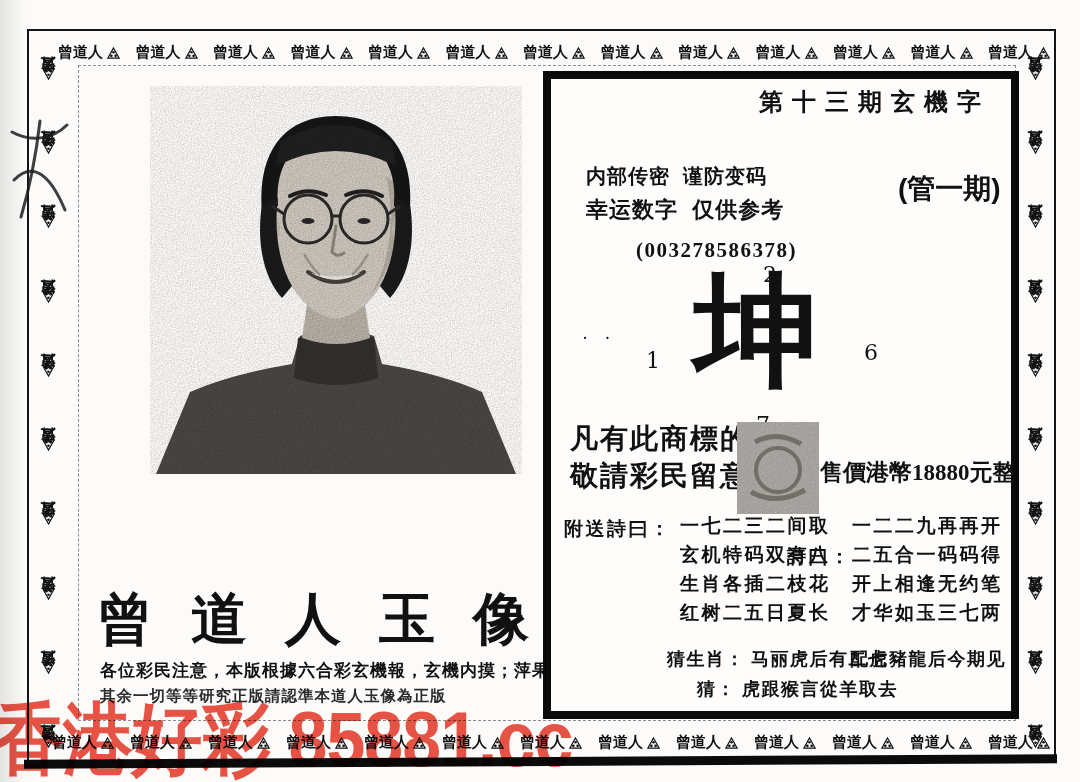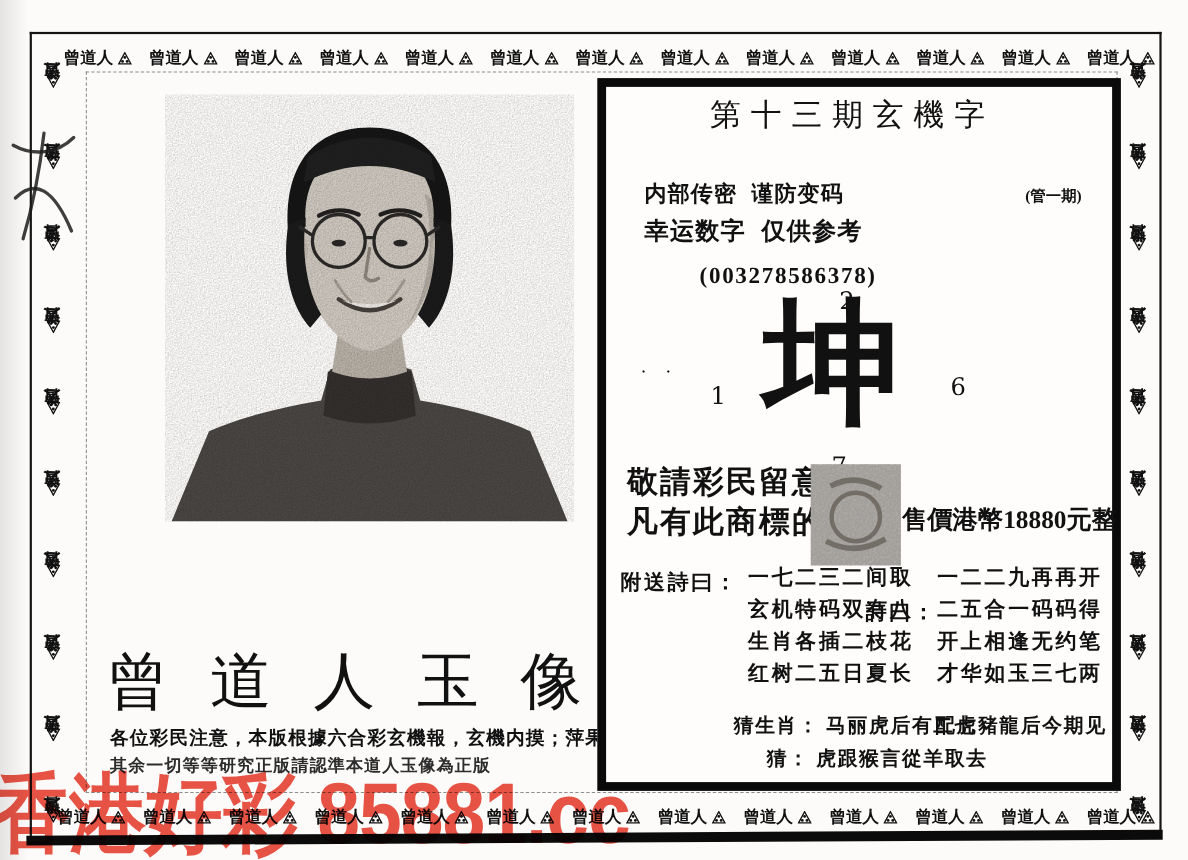--- a/index.html
+++ b/index.html
@@ -29,35 +29,35 @@
   .strip-left .b-unit{transform:rotate(180deg);}
   .b-ico{display:inline-flex;line-height:0;}
 
   
   .dashed-frame{left:78px;top:65px;width:936px;height:654px;border:1px dashed #8d8d8d;z-index:1;}
 
   
   .portrait{left:150px;top:86px;width:372px;height:388px;z-index:2;}
 
   
-  .big-caption{left:97px;top:582px;width:450px;font-size:56px;font-weight:normal;
+  .big-caption{left:97px;top:582px;width:450px;font-size:56px;font-weight:bold;
     letter-spacing:38px;white-space:nowrap;z-index:2;font-family:"Liberation Serif",serif;}
   .note1{left:100px;top:659px;font-size:17px;font-weight:bold;letter-spacing:1px;white-space:nowrap;z-index:2;}
   .note2{left:100px;top:686px;font-size:15.5px;font-weight:bold;letter-spacing:1px;color:#2c2c2c;white-space:nowrap;z-index:2;}
 
   
   .main-box{left:543px;top:71px;width:460px;height:632px;border:8px solid #0a0a0a;background:#fffdfb;z-index:10;}
 
-  .box-title{left:560px;top:86px;width:430px;text-align:center;font-size:28px;font-weight:normal;
+  .box-title{left:560px;top:86px;width:430px;text-align:right;font-size:24px;font-weight:bold;
     letter-spacing:9px;z-index:11;white-space:nowrap;}
   .sub1{left:586px;top:163px;font-size:20px;font-weight:bold;font-family:"Liberation Sans",sans-serif;
     letter-spacing:1px;z-index:11;white-space:pre;}
   .sub2{left:586px;top:195px;font-size:22px;font-weight:bold;font-family:"Liberation Sans",sans-serif;
     letter-spacing:1px;z-index:11;white-space:pre;}
-  .period-note{left:932px;top:170px;font-size:14px;font-weight:bold;font-family:Liberation Serif, serif;z-index:11;}
+  .period-note{left:898px;top:170px;font-size:28px;font-weight:bold;font-family:Liberation Sans, sans-serif;z-index:11;}
   .serial{left:636px;top:238px;font-size:21px;letter-spacing:1.5px;z-index:11;font-weight:bold;}
   .num{font-size:22px;z-index:12;font-family:"DejaVu Serif",serif;}
   .num-top{left:763px;top:262px;}
   .num-left{left:646px;top:348px;}
   .num-right{left:864px;top:340px;}
   .num-bottom{left:756px;top:412px;}
   .dots{left:582px;top:328px;font-size:18px;letter-spacing:6px;z-index:11;}
   .main-char{left:694px;top:268px;font-size:124px;line-height:1.0;font-weight:bold;z-index:11;
     font-family:"Liberation Sans",sans-serif;}
   .notice{left:570px;top:420px;font-size:28px;font-weight:bold;line-height:37px;letter-spacing:2px;z-index:11;white-space:nowrap;}
@@ -680,22 +680,22 @@
 <div class="abs serial">(003278586378)</div>
 
 <div class="abs num num-top">2</div>
 <div class="abs num num-left">1</div>
 <div class="abs num num-right">6</div>
 <div class="abs num num-bottom">7</div>
 <div class="abs dots">· ·</div>
 <div class="abs main-char">坤</div>
 
 <div class="abs notice">
+  <div>凡有此商標的</div>
   <div>敬請彩民留意</div>
-  <div>凡有此商標的</div>
 </div>
 
 <svg class="abs stamp" viewBox="0 0 82 92">
   <defs>
     <filter id="stampnoise" x="0" y="0" width="100%" height="100%">
       <feTurbulence type="fractalNoise" baseFrequency="0.5" numOctaves="3" result="t"></feTurbulence>
       <feColorMatrix in="t" type="matrix" values="0 0 0 0 0.35  0 0 0 0 0.34  0 0 0 0 0.33  0.9 0.9 0.9 0 -0.55"></feColorMatrix>
     </filter>
   </defs>
   <rect width="82" height="92" fill="#b7b2aa"></rect>

